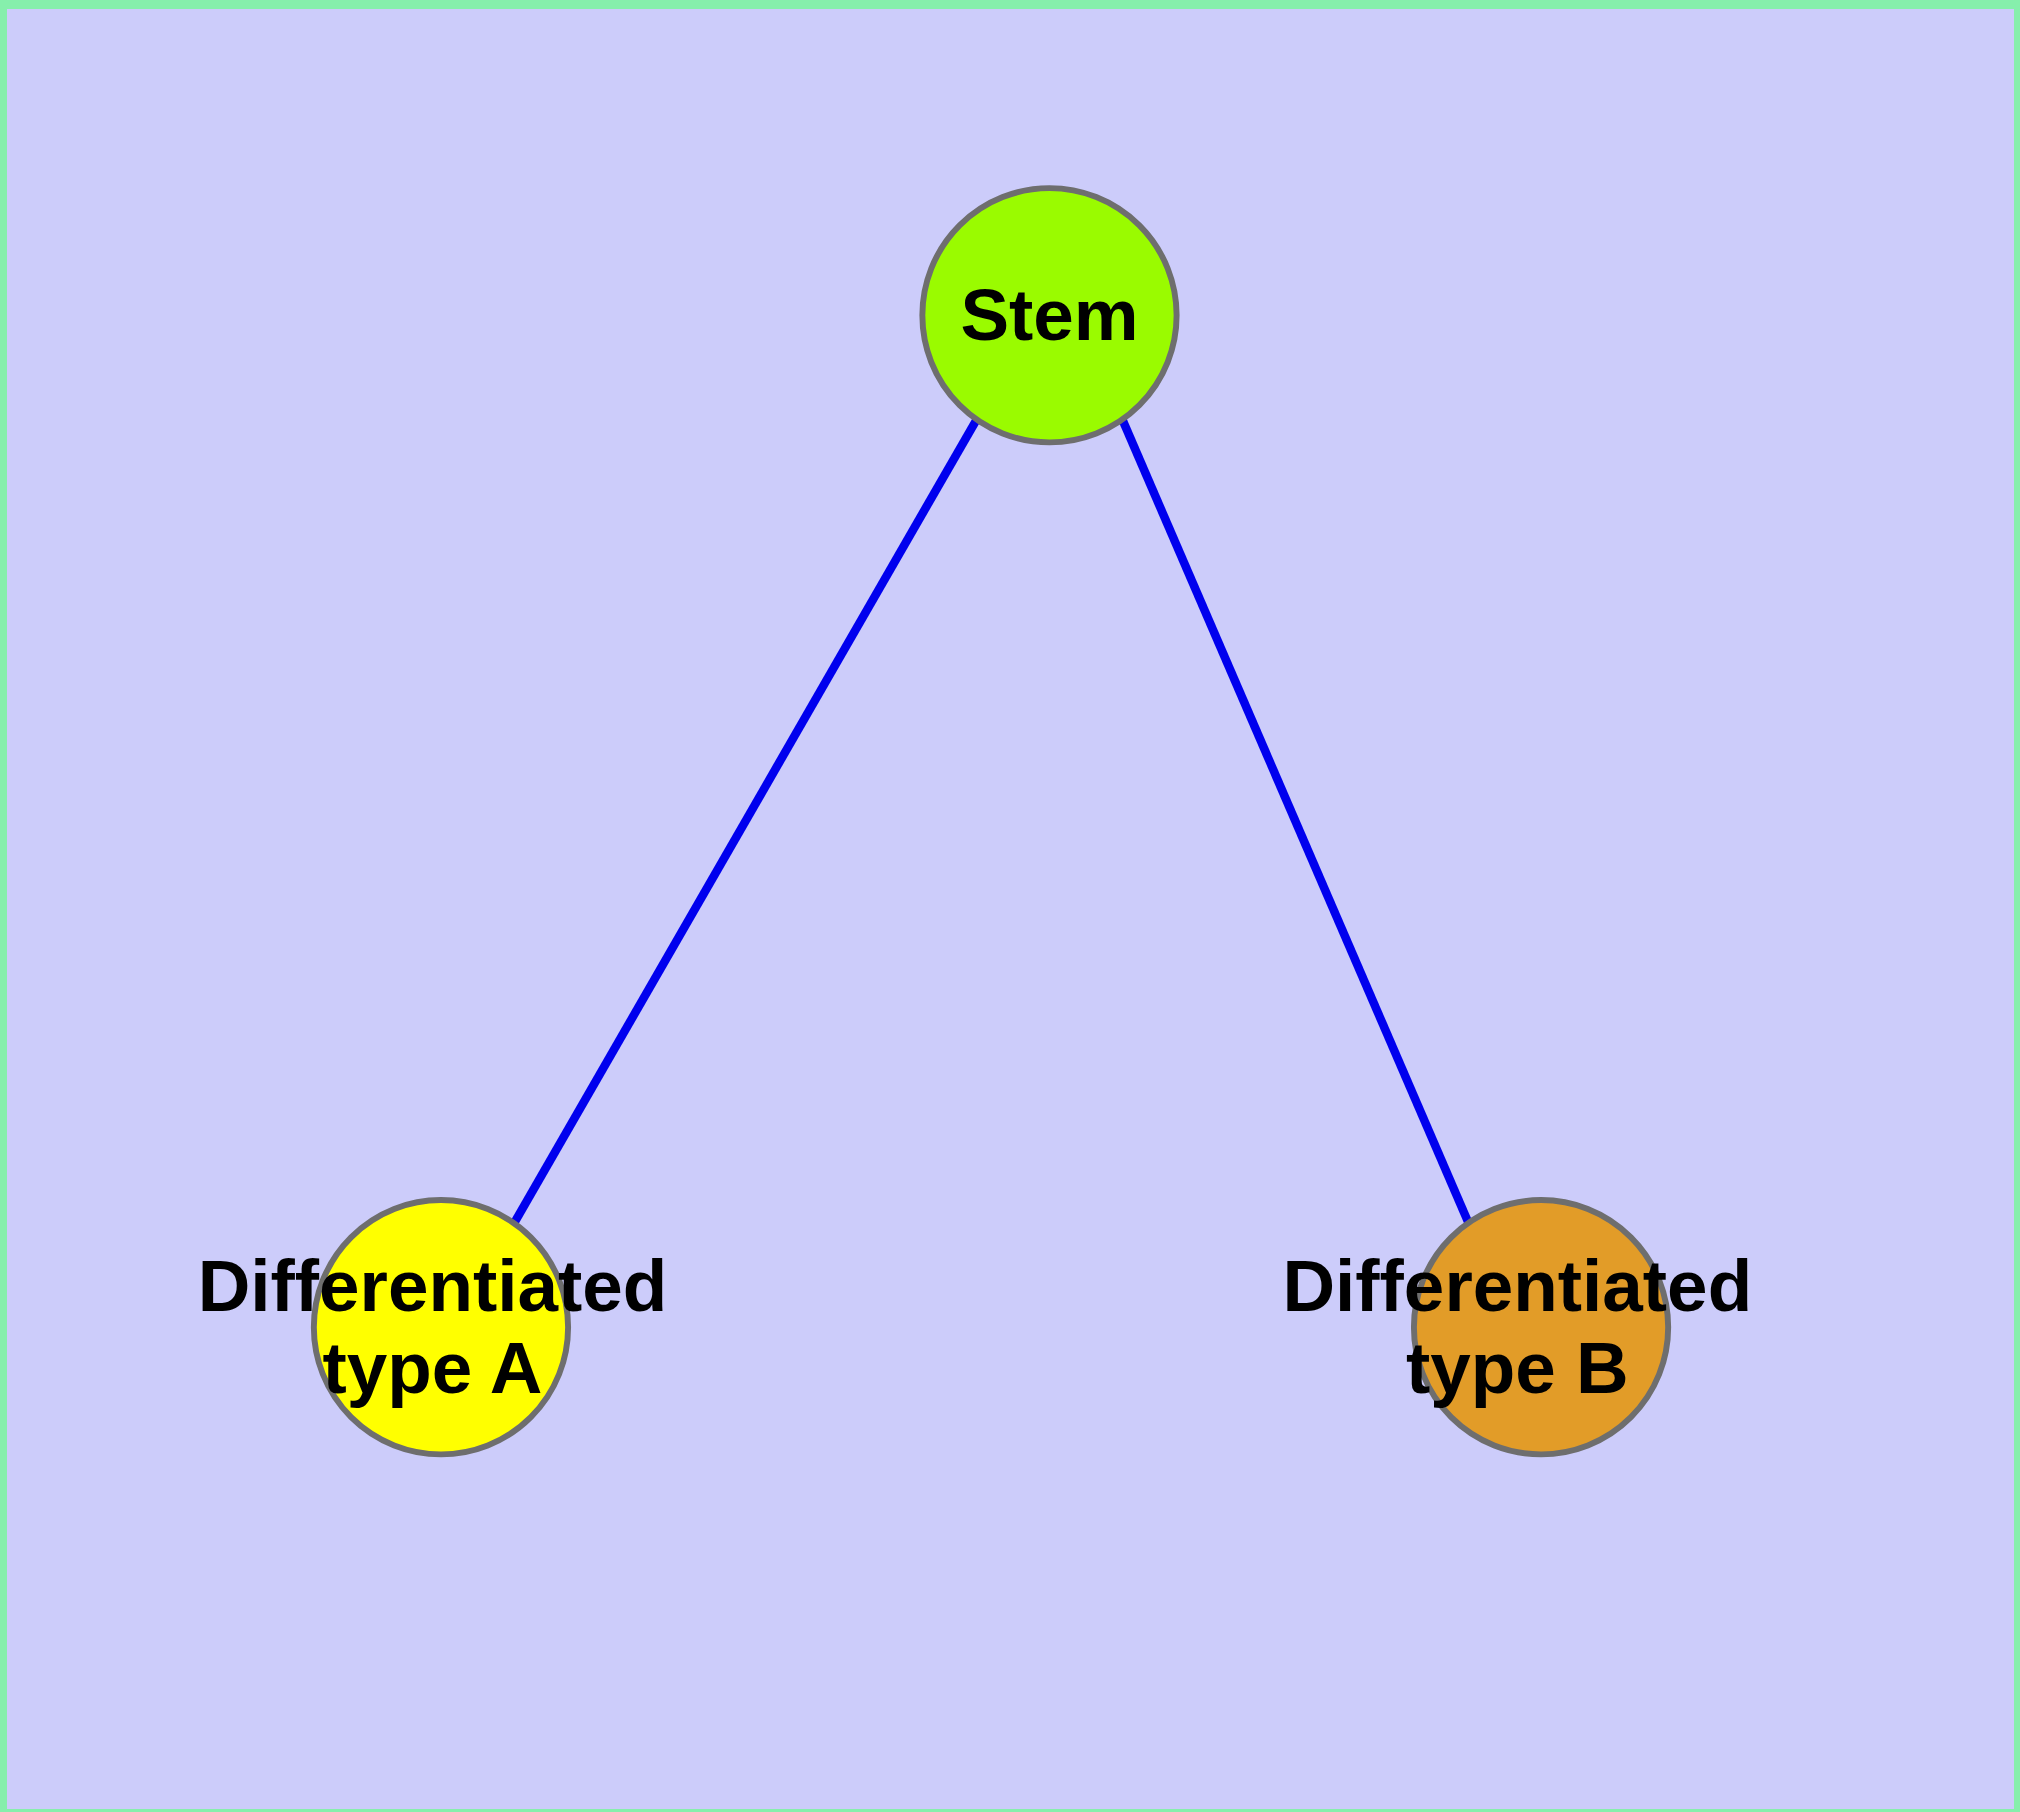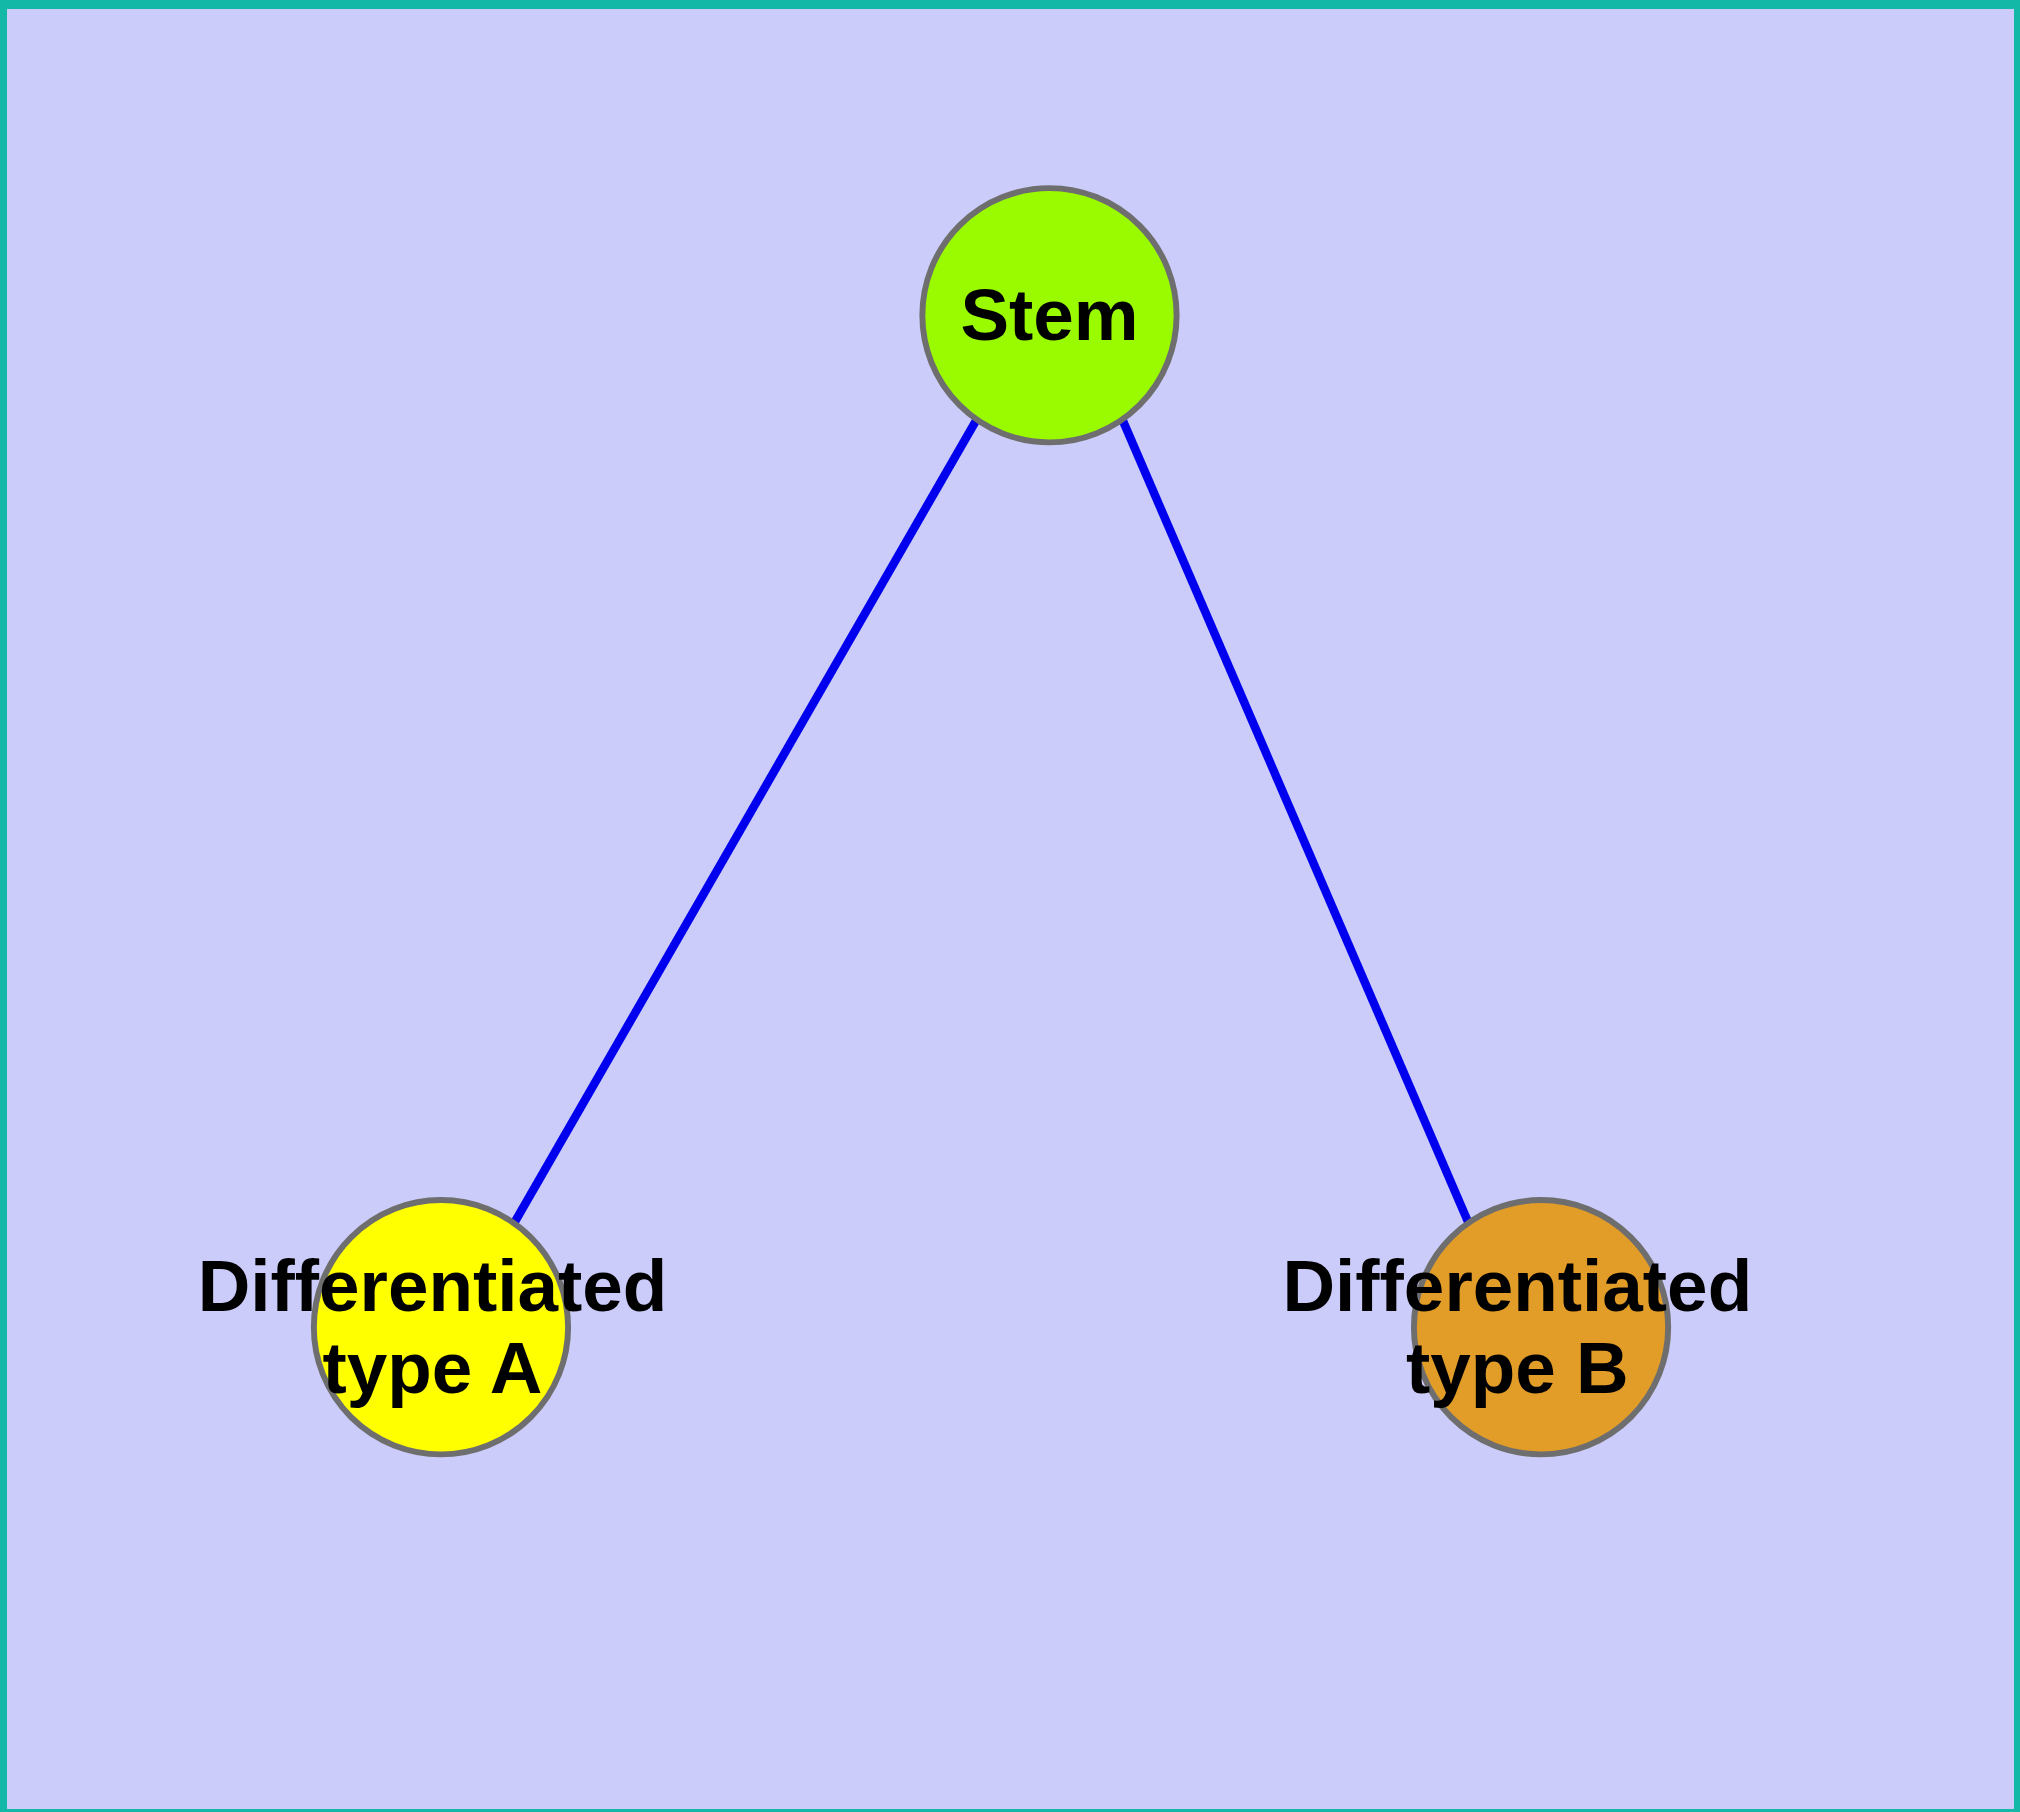--- a/index.html
+++ b/index.html
@@ -39,21 +39,21 @@
   }
   .node-label-text {
     font-family: "Liberation Sans", sans-serif;
     font-weight: bold;
     fill: #000000;
   }
 </style>
 </head>
 <body>
 
-<div id="graph-canvas" style="width: 2021px; height: 1812px; background: #14b8a6;">
+<div id="graph-canvas" style="width: 2021px; height: 1812px; background: #86efac;">
   <div id="graph-plot" style="background: rgb(204, 204, 250);"></div>
 
   <svg id="graph-svg" viewBox="0 0 2384 2138" xmlns="http://www.w3.org/2000/svg" style="width: 2021px; height: 1812px;">
 
     <g>
       <line class="graph-edge" x1="1152" y1="495" x2="607" y2="1442" stroke="#0000ee" stroke-width="10" stroke-linecap="butt"></line>
       <line class="graph-edge" x1="1324" y1="495" x2="1732" y2="1442" stroke="#0000ee" stroke-width="10" stroke-linecap="butt"></line>
     </g>
 
     <g>

